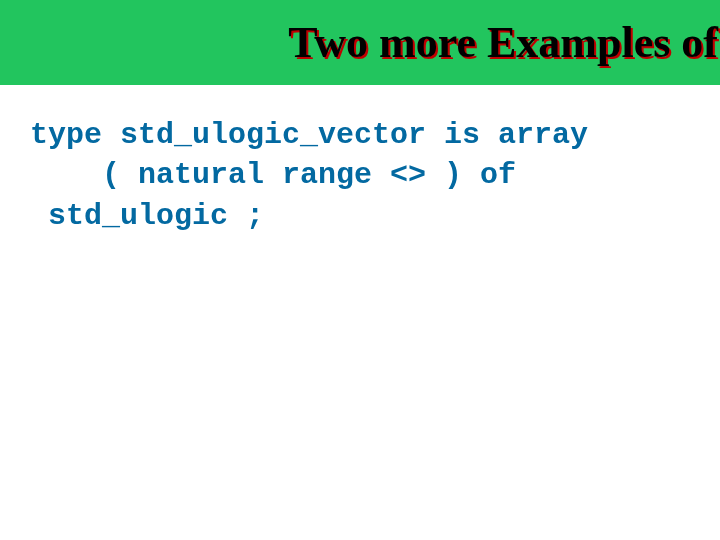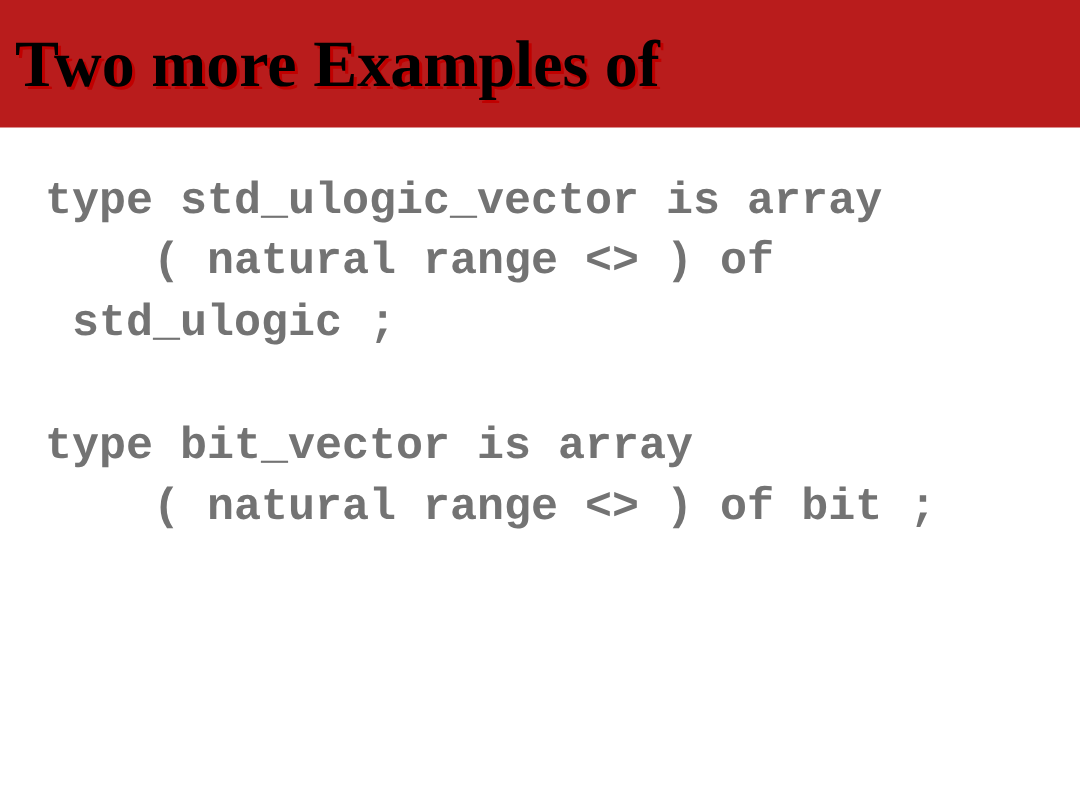--- a/index.html
+++ b/index.html
@@ -11,53 +11,51 @@
     font-family: "Times New Roman", Times, serif;
     overflow: hidden;
   }
   .slide {
     width: 720px;
     height: 540px;
     position: relative;
     box-sizing: border-box;
   }
   .title-band {
-    background: #b91c1c;
-    padding: 18px 25px 16px 10px;
-    text-align: left;
+    background: #22c55e;
+    padding: 18px 2px 16px 10px;
+    text-align: right;
   }
   .title {
     font-size: 44px;
     font-weight: bold;
     line-height: 1.15;
     color: #000;
     text-shadow: 2px 2px 0 #c00000;
   }
   .body {
     padding: 30px 26px 0 30px;
   }
   .code-block {
     font-family: "Courier New", Courier, monospace;
     font-size: 30px;
     font-weight: bold;
-    color: #737373;
+    color: #0369a1;
     line-height: 1.35;
     white-space: pre-wrap;
     margin-bottom: 42px;
   }
 </style>
 </head>
 <body>
 
 <div class="slide">
   <div class="title-band">
     <div class="title">
       <span>Two more Examples of</span><br>
     </div>
   </div>
   <div class="body">
     <div class="code-block"><span>type std_ulogic_vector is array</span>
 <span>    ( natural range &lt;&gt; ) of</span>
 <span> std_ulogic ;</span></div>
-    <div class="code-block"><span>type bit_vector is array</span>
-<span>    ( natural range &lt;&gt; ) of bit ;</span></div>
   </div>
 </div>
 
 </body></html>

